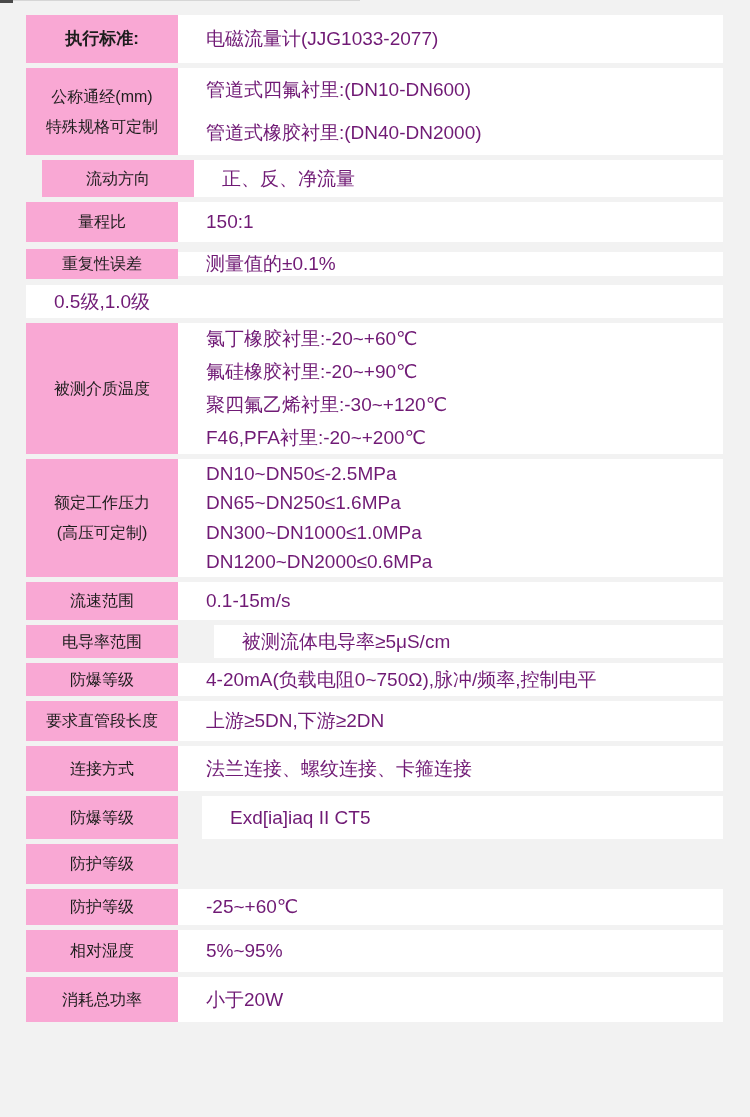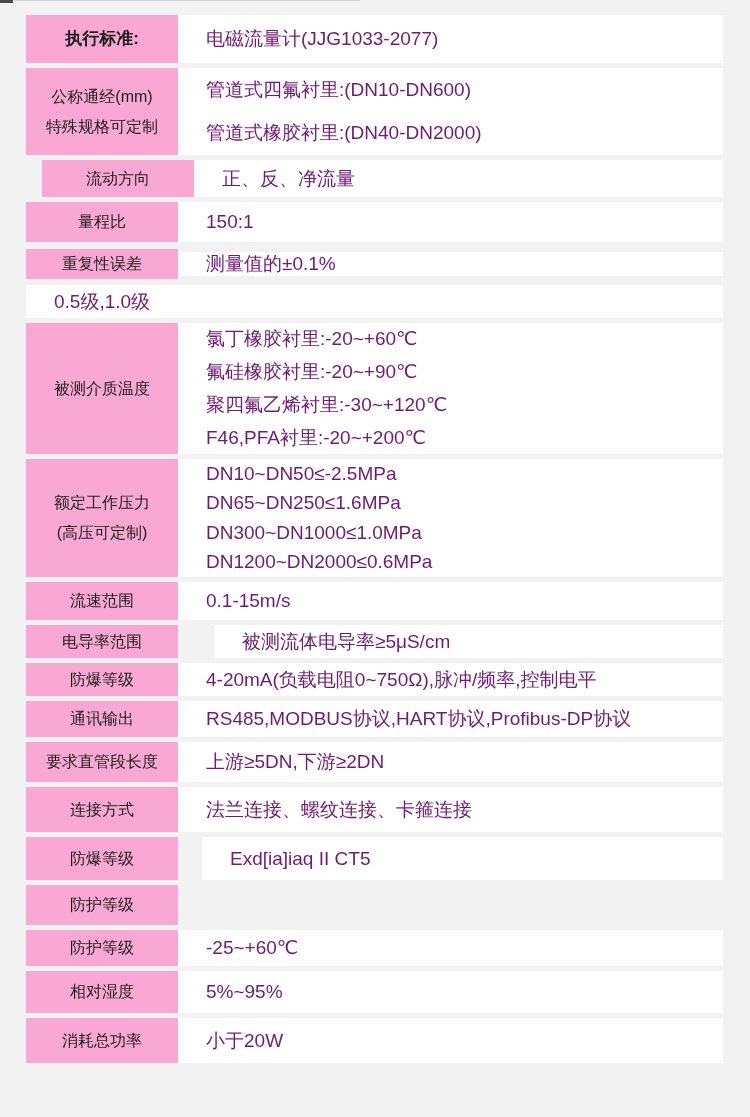--- a/index.html
+++ b/index.html
@@ -176,28 +176,20 @@
       </div>
     </div>
     <div class="spec-row" style="height: 33px;">
       <div class="label-cell">
         <div class="label-line">防爆等级</div>
       </div>
       <div class="value-cell">
         <div class="value-line">4-20mA(负载电阻0~750Ω),脉冲/频率,控制电平</div>
       </div>
     </div>
-    <div class="spec-row" style="height: 36px;">
-      <div class="label-cell">
-        <div class="label-line">通讯输出</div>
-      </div>
-      <div class="value-cell">
-        <div class="value-line">RS485,MODBUS协议,HART协议,Profibus-DP协议</div>
-      </div>
-    </div>
     <div class="spec-row" style="height: 40px;">
       <div class="label-cell">
         <div class="label-line">要求直管段长度</div>
       </div>
       <div class="value-cell">
         <div class="value-line">上游≥5DN,下游≥2DN</div>
       </div>
     </div>
     <div class="spec-row" style="height: 45px;">
       <div class="label-cell">

